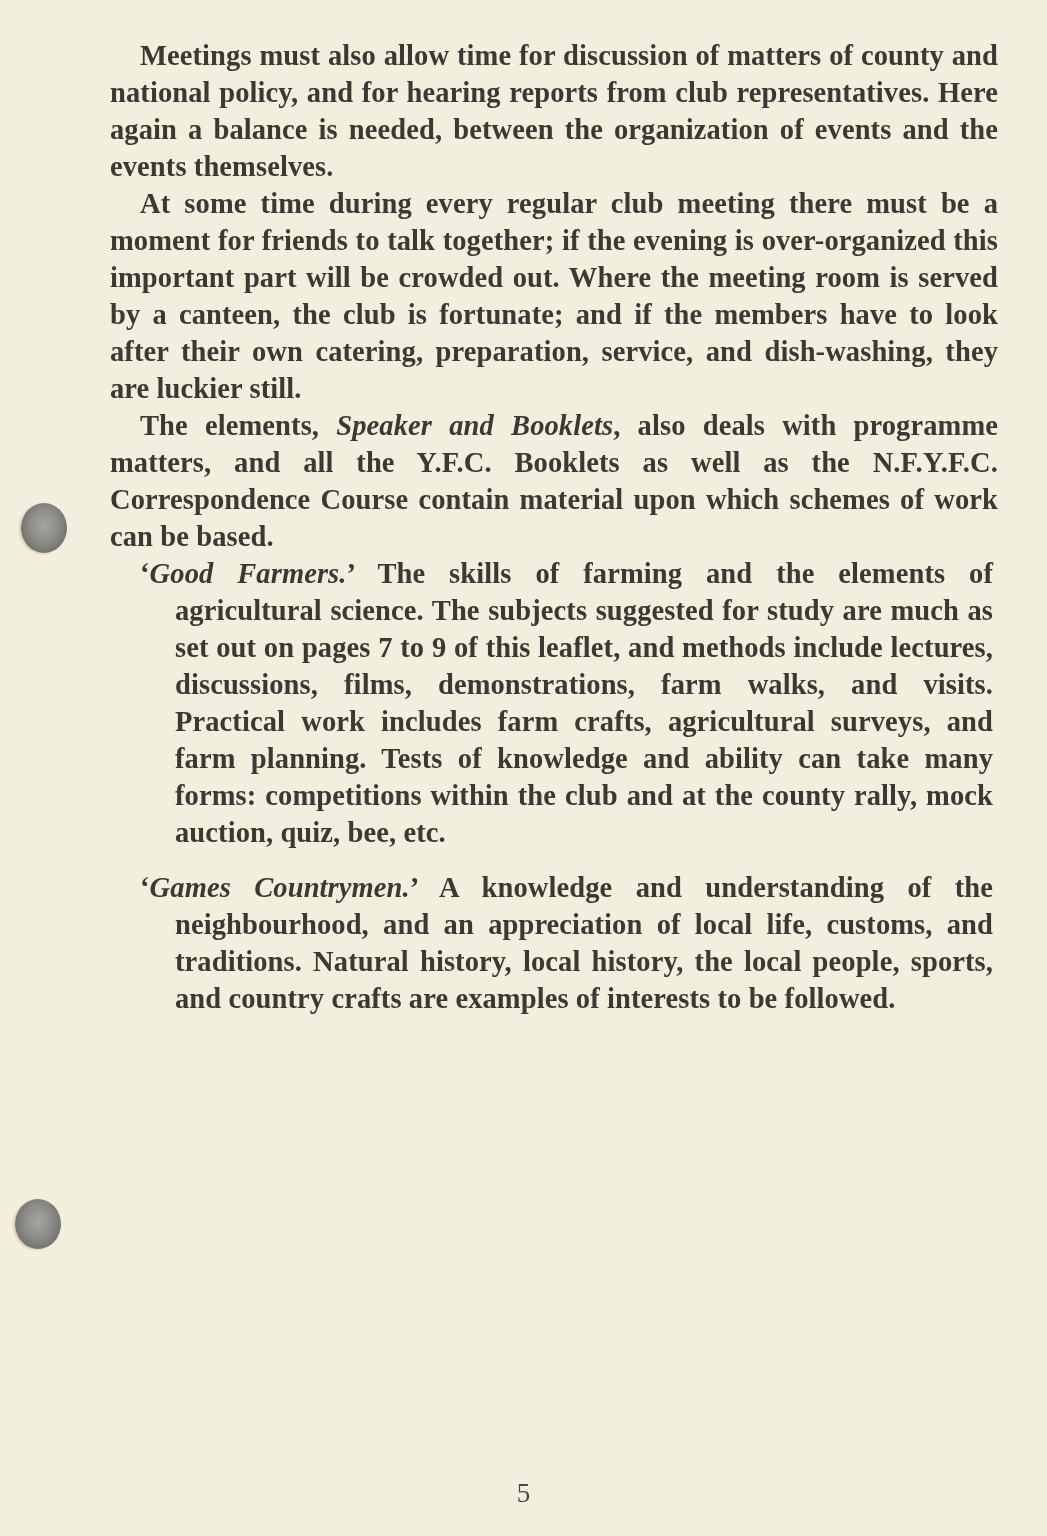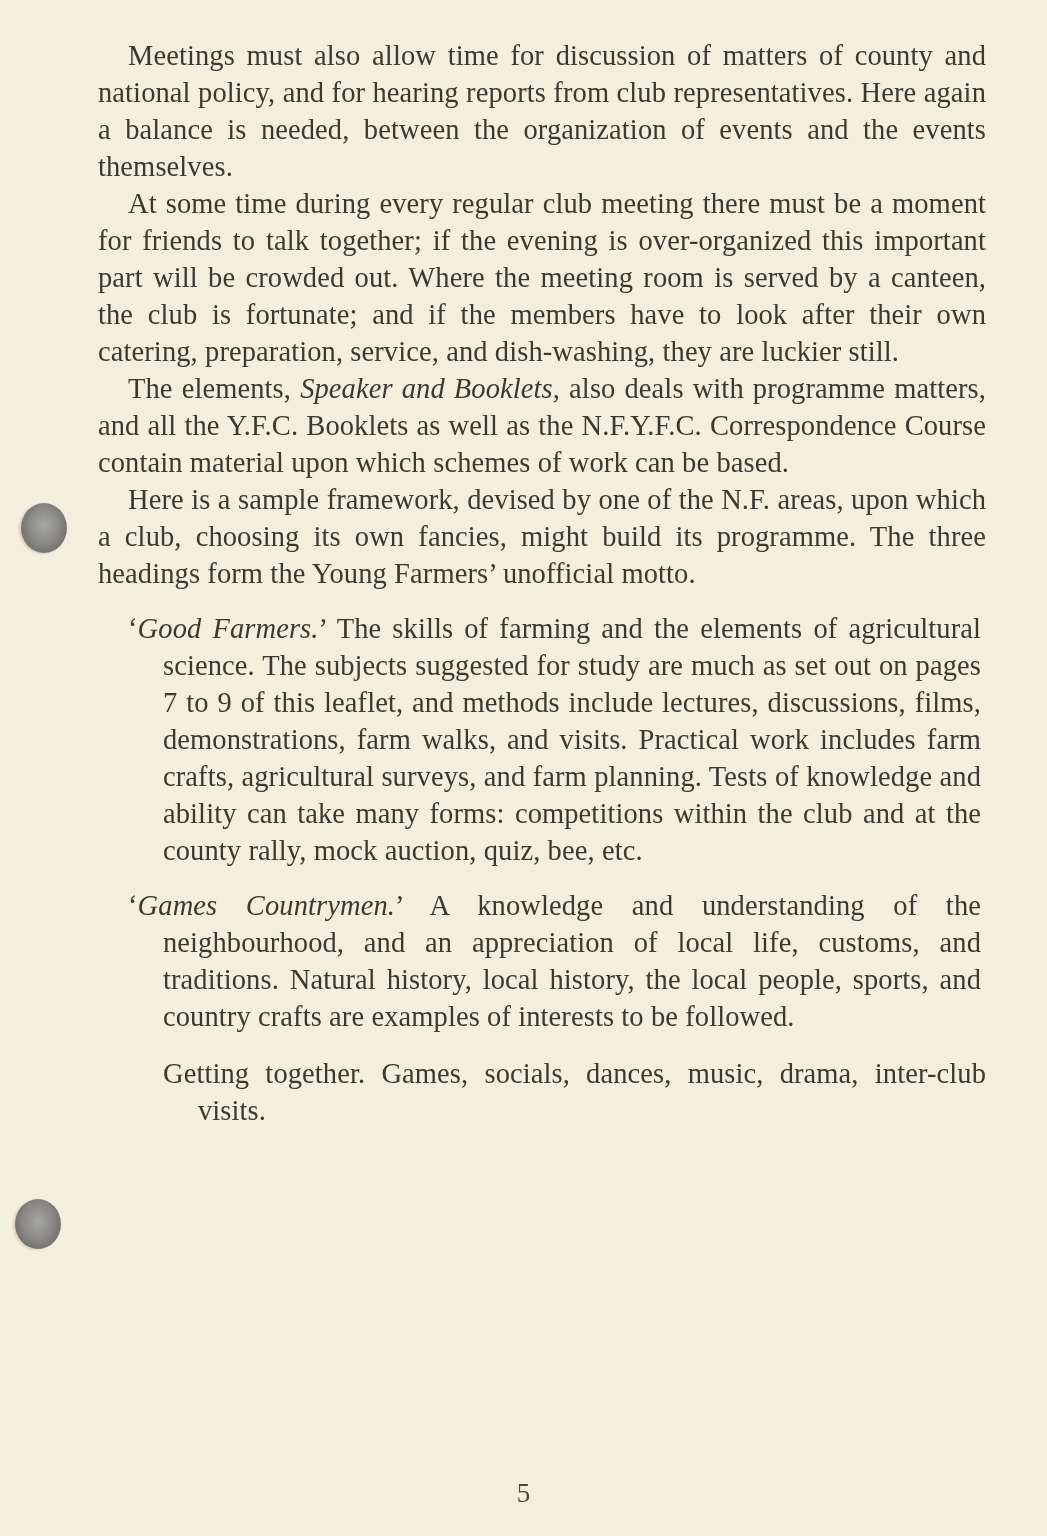--- a/index.html
+++ b/index.html
@@ -7,26 +7,27 @@
       width: 1047px;
       height: 1536px;
       background: #f3efdf;
       position: relative;
       overflow: hidden;
       font-family: "Liberation Serif", "DejaVu Serif", serif;
       color: #3b3a32;
     }
     .page {
       position: absolute;
-      left: 98px;
+      left: 110px;
       top: 37px;
       width: 888px;
       font-size: 28.5px;
       line-height: 37px;
       letter-spacing: 0.1px;
+      font-weight: bold;
     }
     .para {
       margin: 0;
       text-align: justify;
       text-indent: 30px;
       hyphens: manual;
     }
     .para + .para { margin-top: 0; }
     .gap-after { margin-bottom: 18px; }
     .item {
@@ -67,24 +68,22 @@
 <div class="punch-hole" style="left:15px; top:1199px;"></div>
 
 <div class="page">
 
   <p class="para">Meetings must also allow time for discussion of matters of county and national policy, and for hearing reports from club representatives. Here again a balance is needed, between the organization of events and the events themselves.</p>
 
   <p class="para">At some time during every regular club meeting there must be a moment for friends to talk together; if the evening is over-organized this important part will be crowded out. Where the meeting room is served by a canteen, the club is fortunate; and if the members have to look after their own catering, preparation, service, and dish-washing, they are luckier still.</p>
 
   <p class="para"><span>The elements, </span><span class="it">Speaker and Booklets</span><span>, also deals with programme matters, and all the Y.F.C. Booklets as well as the N.F.Y.F.C. Correspondence Course contain material upon which schemes of work can be based.</span></p>
 
-  <p class="para gap-after">Here is a sample framework, devised by one of the N.F. areas, upon which a club, choosing its own fancies, might build its programme. The three headings form the Young Farmers’ unofficial motto.</p>
 
   <p class="item"><span>‘</span><span class="it">Good Farmers.</span><span>’</span><span> The skills of farming and the elements of agricultural science. The subjects suggested for study are much as set out on pages 7 to 9 of this leaflet, and methods include lectures, discussions, films, demonstrations, farm walks, and visits. Practical work includes farm crafts, agricultural surveys, and farm planning. Tests of knowledge and ability can take many forms: competitions within the club and at the county rally, mock auction, quiz, bee, etc.</span></p>
 
   <p class="item"><span>‘</span><span class="it">Games Countrymen.</span><span>’</span><span> A knowledge and understanding of the neighbourhood, and an appreciation of local life, customs, and traditions. Natural history, local history, the local people, sports, and country crafts are examples of interests to be followed.</span></p>
 
 
-  <p class="subitem" style="margin-left:65px;">Getting together. Games, socials, dances, music, drama, inter-club visits.</p>
 
 </div>
 
 <div class="page-number">5</div>
 
 </body></html>

